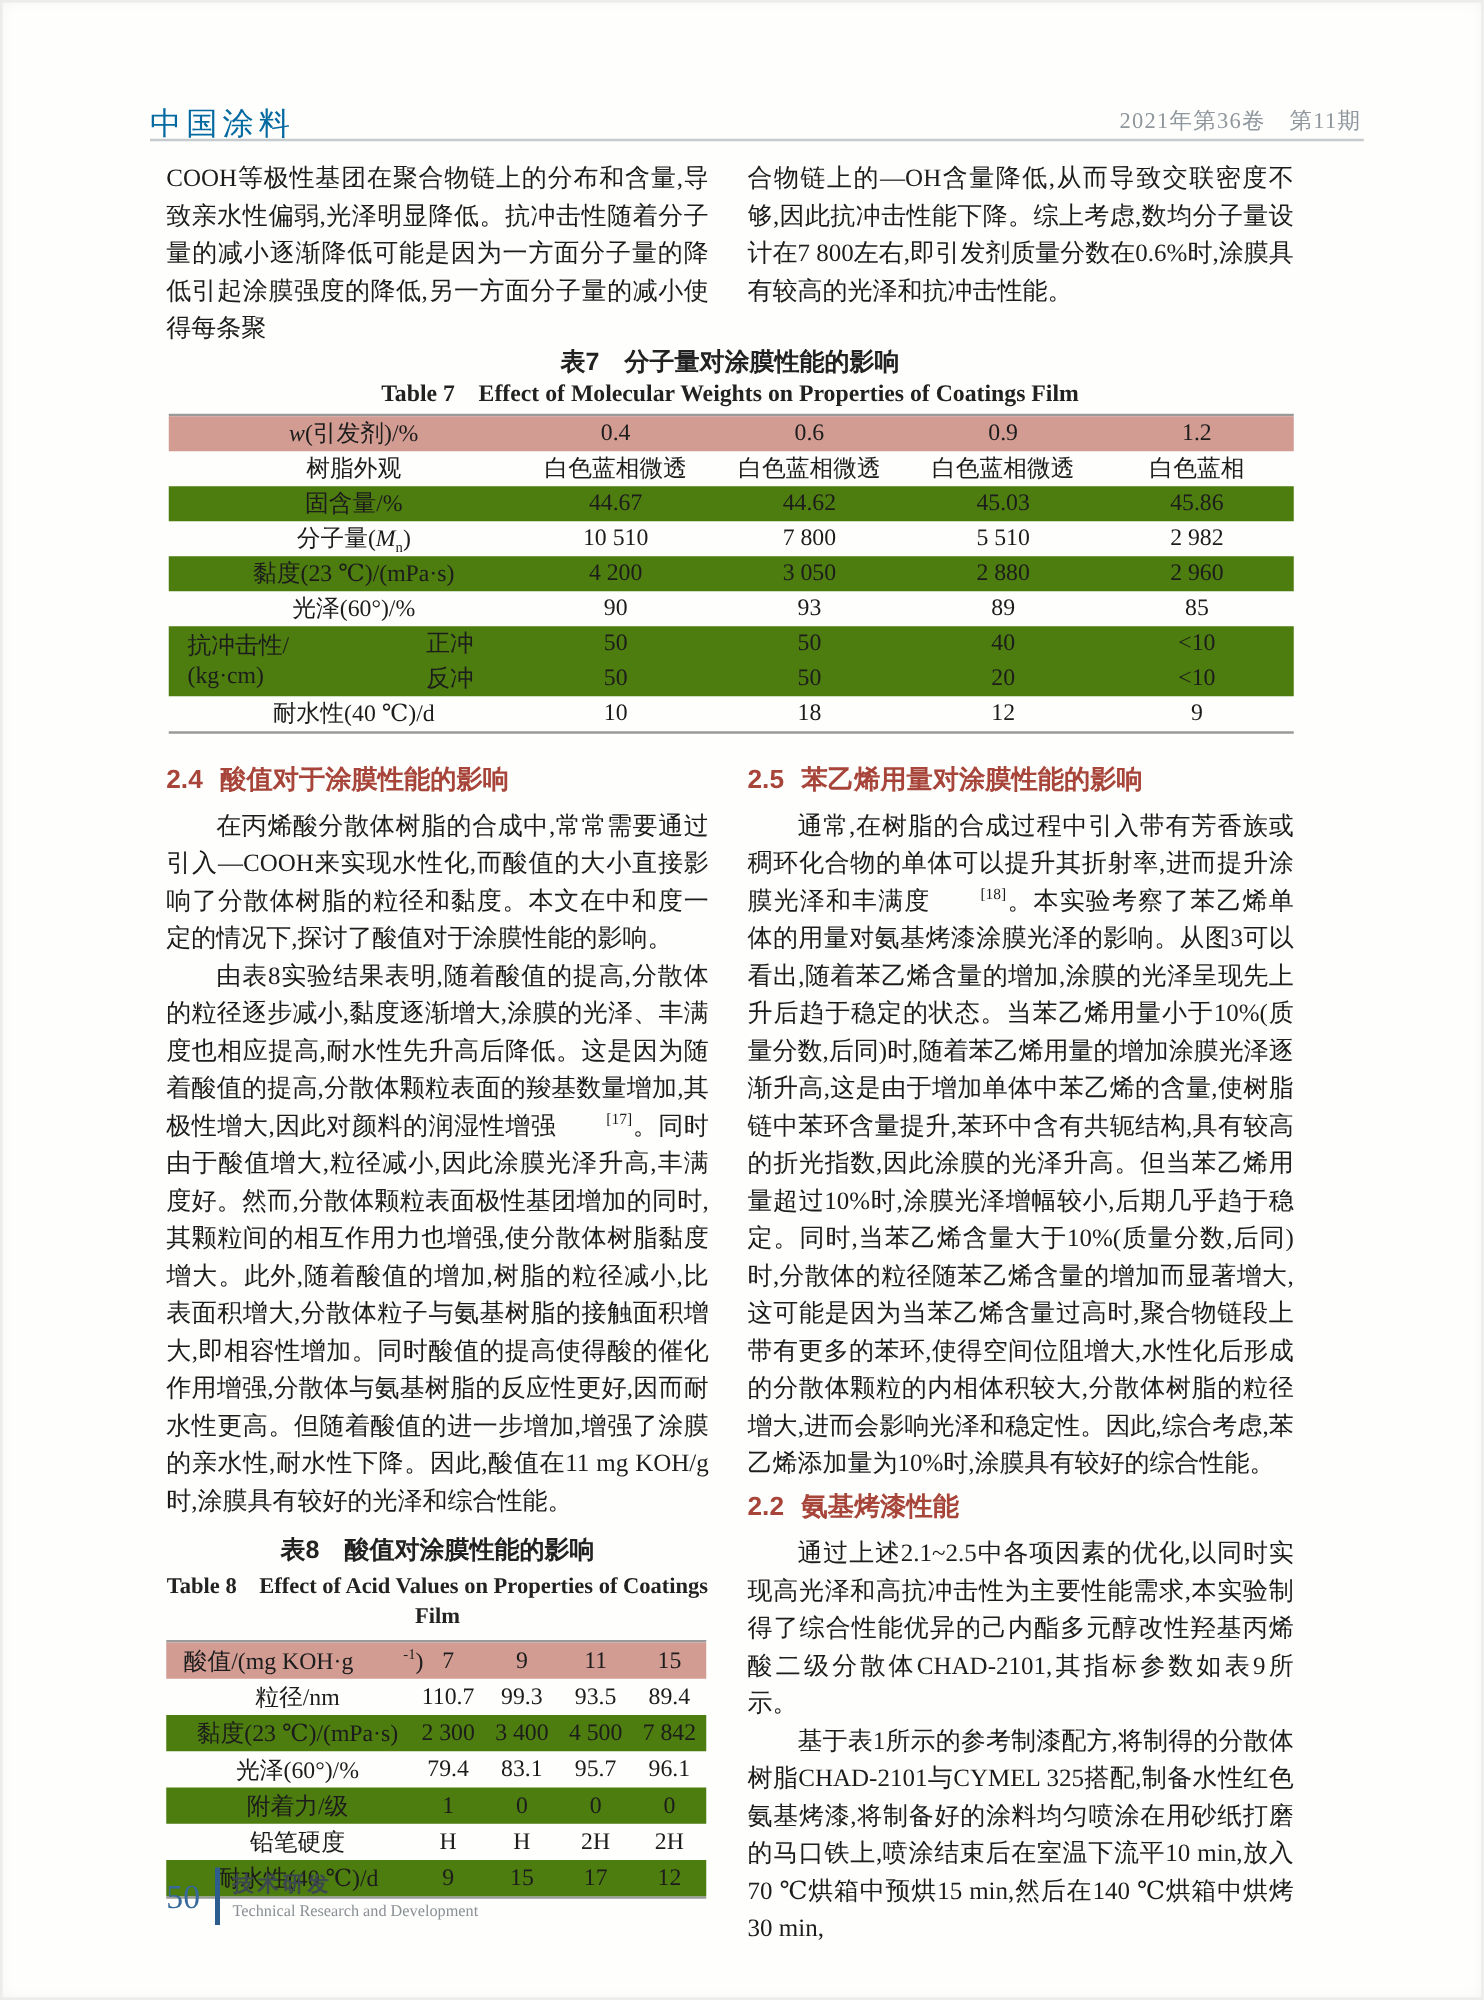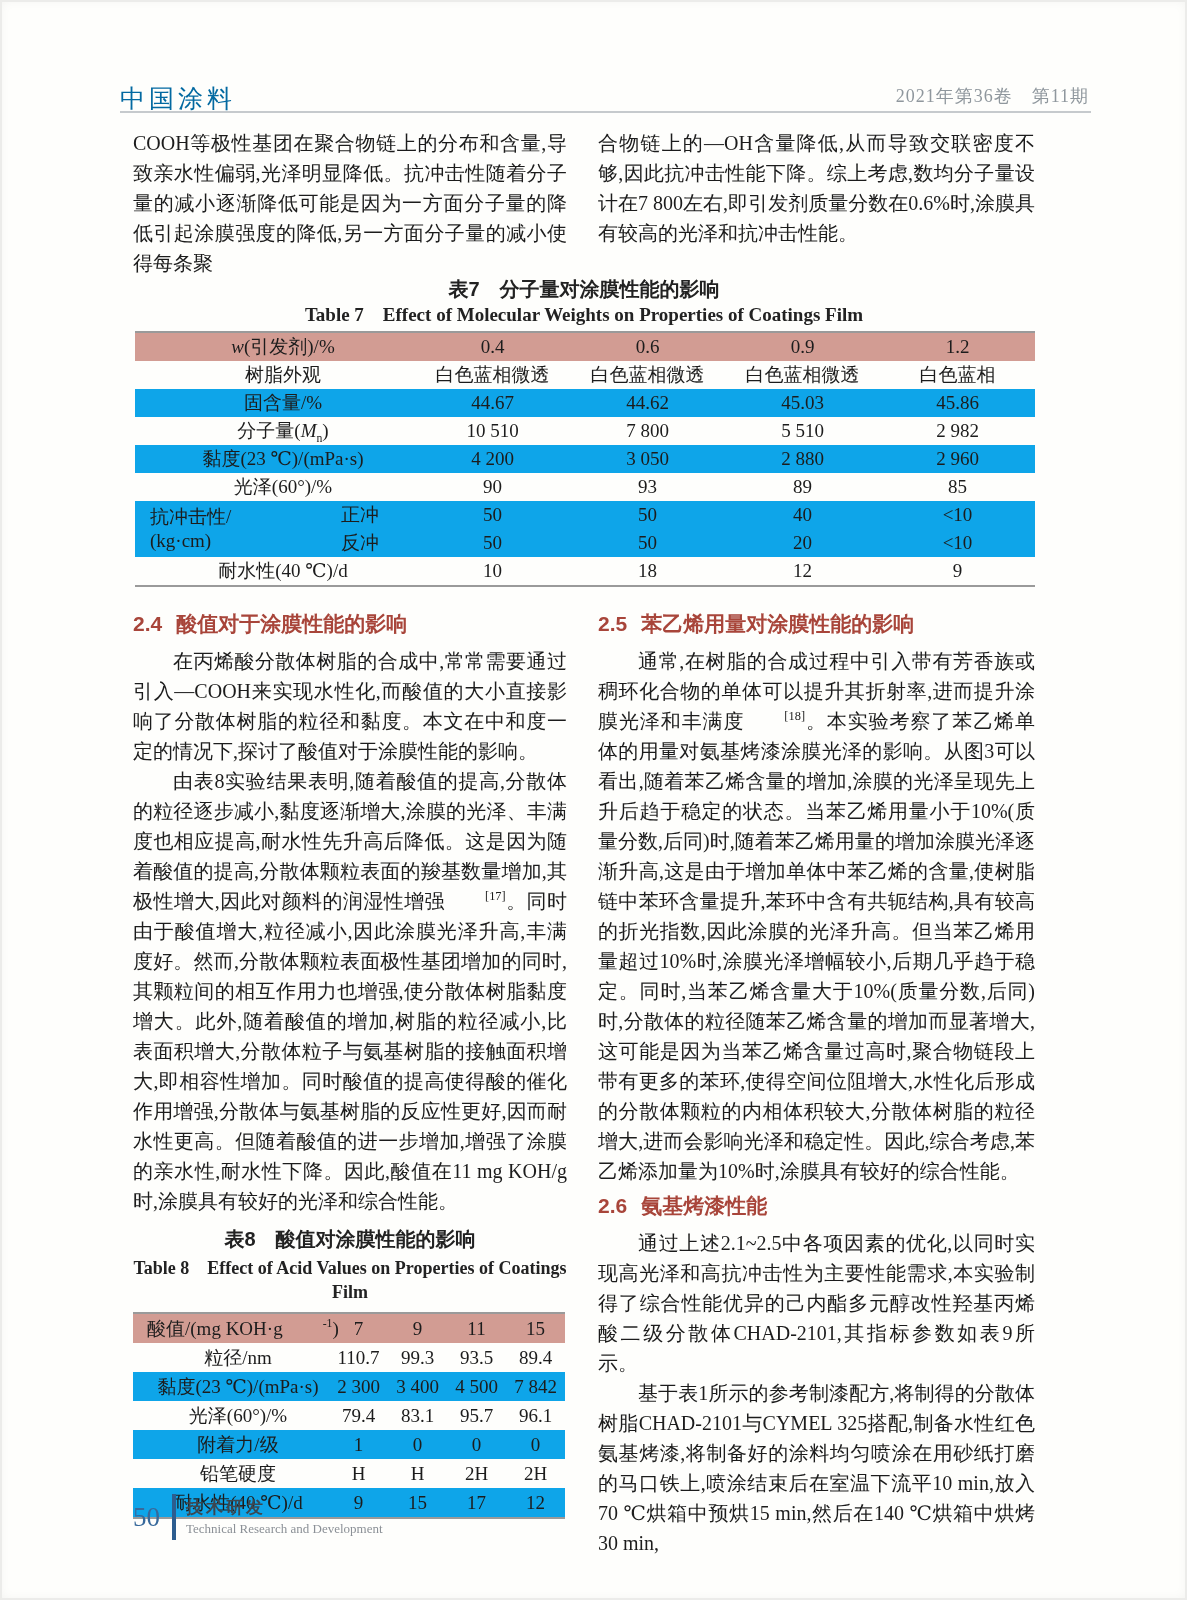--- a/index.html
+++ b/index.html
@@ -32,21 +32,21 @@
   
   .tbl-title-zh{
     font-family:"Liberation Sans","DejaVu Sans",sans-serif;
     font-weight:bold;font-size:20px;text-align:center;color:#222;
   }
   .tbl-title-en{
     font-family:"Liberation Serif","DejaVu Serif",serif;
     font-weight:bold;text-align:center;color:#222;
   }
   .dark-band{background:#d29c93;}
-  .light-band{background:#0ea5e9;}
+  .light-band{background:#4d7c0f;}
   
   .t7-title-zh{position:absolute;left:133px;width:902px;top:276px;}
   .t7-title-en{position:absolute;left:133px;width:902px;top:302px;font-size:19px;}
   .t7{
     position:absolute;left:135px;top:331px;width:900px;
     border-top:2px solid #9a9a9a;border-bottom:2px solid #9a9a9a;
     font-size:19px;
   }
   .t7-row{display:grid;grid-template-columns:280px repeat(4,1fr);height:28px;align-items:center;}
   .t7-impact{display:grid;grid-template-columns:170px 110px repeat(4,1fr);grid-auto-rows:28px;align-items:center;}
@@ -229,21 +229,21 @@
   </div>
 
   <div class="blk col-right">
     <h3 class="sec-head">
       <span>2.5</span>
       <span>苯乙烯用量对涂膜性能的影响</span>
     </h3>
     <p class="body indent">通常,在树脂的合成过程中引入带有芳香族或稠环化合物的单体可以提升其折射率,进而提升涂膜光泽和丰满度<sup>[18]</sup>。本实验考察了苯乙烯单体的用量对氨基烤漆涂膜光泽的影响。从图3可以看出,随着苯乙烯含量的增加,涂膜的光泽呈现先上升后趋于稳定的状态。当苯乙烯用量小于10%(质量分数,后同)时,随着苯乙烯用量的增加涂膜光泽逐渐升高,这是由于增加单体中苯乙烯的含量,使树脂链中苯环含量提升,苯环中含有共轭结构,具有较高的折光指数,因此涂膜的光泽升高。但当苯乙烯用量超过10%时,涂膜光泽增幅较小,后期几乎趋于稳定。同时,当苯乙烯含量大于10%(质量分数,后同)时,分散体的粒径随苯乙烯含量的增加而显著增大,这可能是因为当苯乙烯含量过高时,聚合物链段上带有更多的苯环,使得空间位阻增大,水性化后形成的分散体颗粒的内相体积较大,分散体树脂的粒径增大,进而会影响光泽和稳定性。因此,综合考虑,苯乙烯添加量为10%时,涂膜具有较好的综合性能。</p>
 
     <h3 class="sec-head" style="margin-top:6px;">
-      <span>2.6</span>
+      <span>2.2</span>
       <span>氨基烤漆性能</span>
     </h3>
     <p class="body indent">通过上述2.1~2.5中各项因素的优化,以同时实现高光泽和高抗冲击性为主要性能需求,本实验制得了综合性能优异的己内酯多元醇改性羟基丙烯酸二级分散体CHAD-2101,其指标参数如表9所示。</p>
     <p class="body indent">基于表1所示的参考制漆配方,将制得的分散体树脂CHAD-2101与CYMEL 325搭配,制备水性红色氨基烤漆,将制备好的涂料均匀喷涂在用砂纸打磨的马口铁上,喷涂结束后在室温下流平10 min,放入70 ℃烘箱中预烘15 min,然后在140 ℃烘箱中烘烤30 min,</p>
   </div>
 
   <div class="footer">
     <div class="footer-num">50</div>
     <div class="footer-bar"></div>
     <div>

